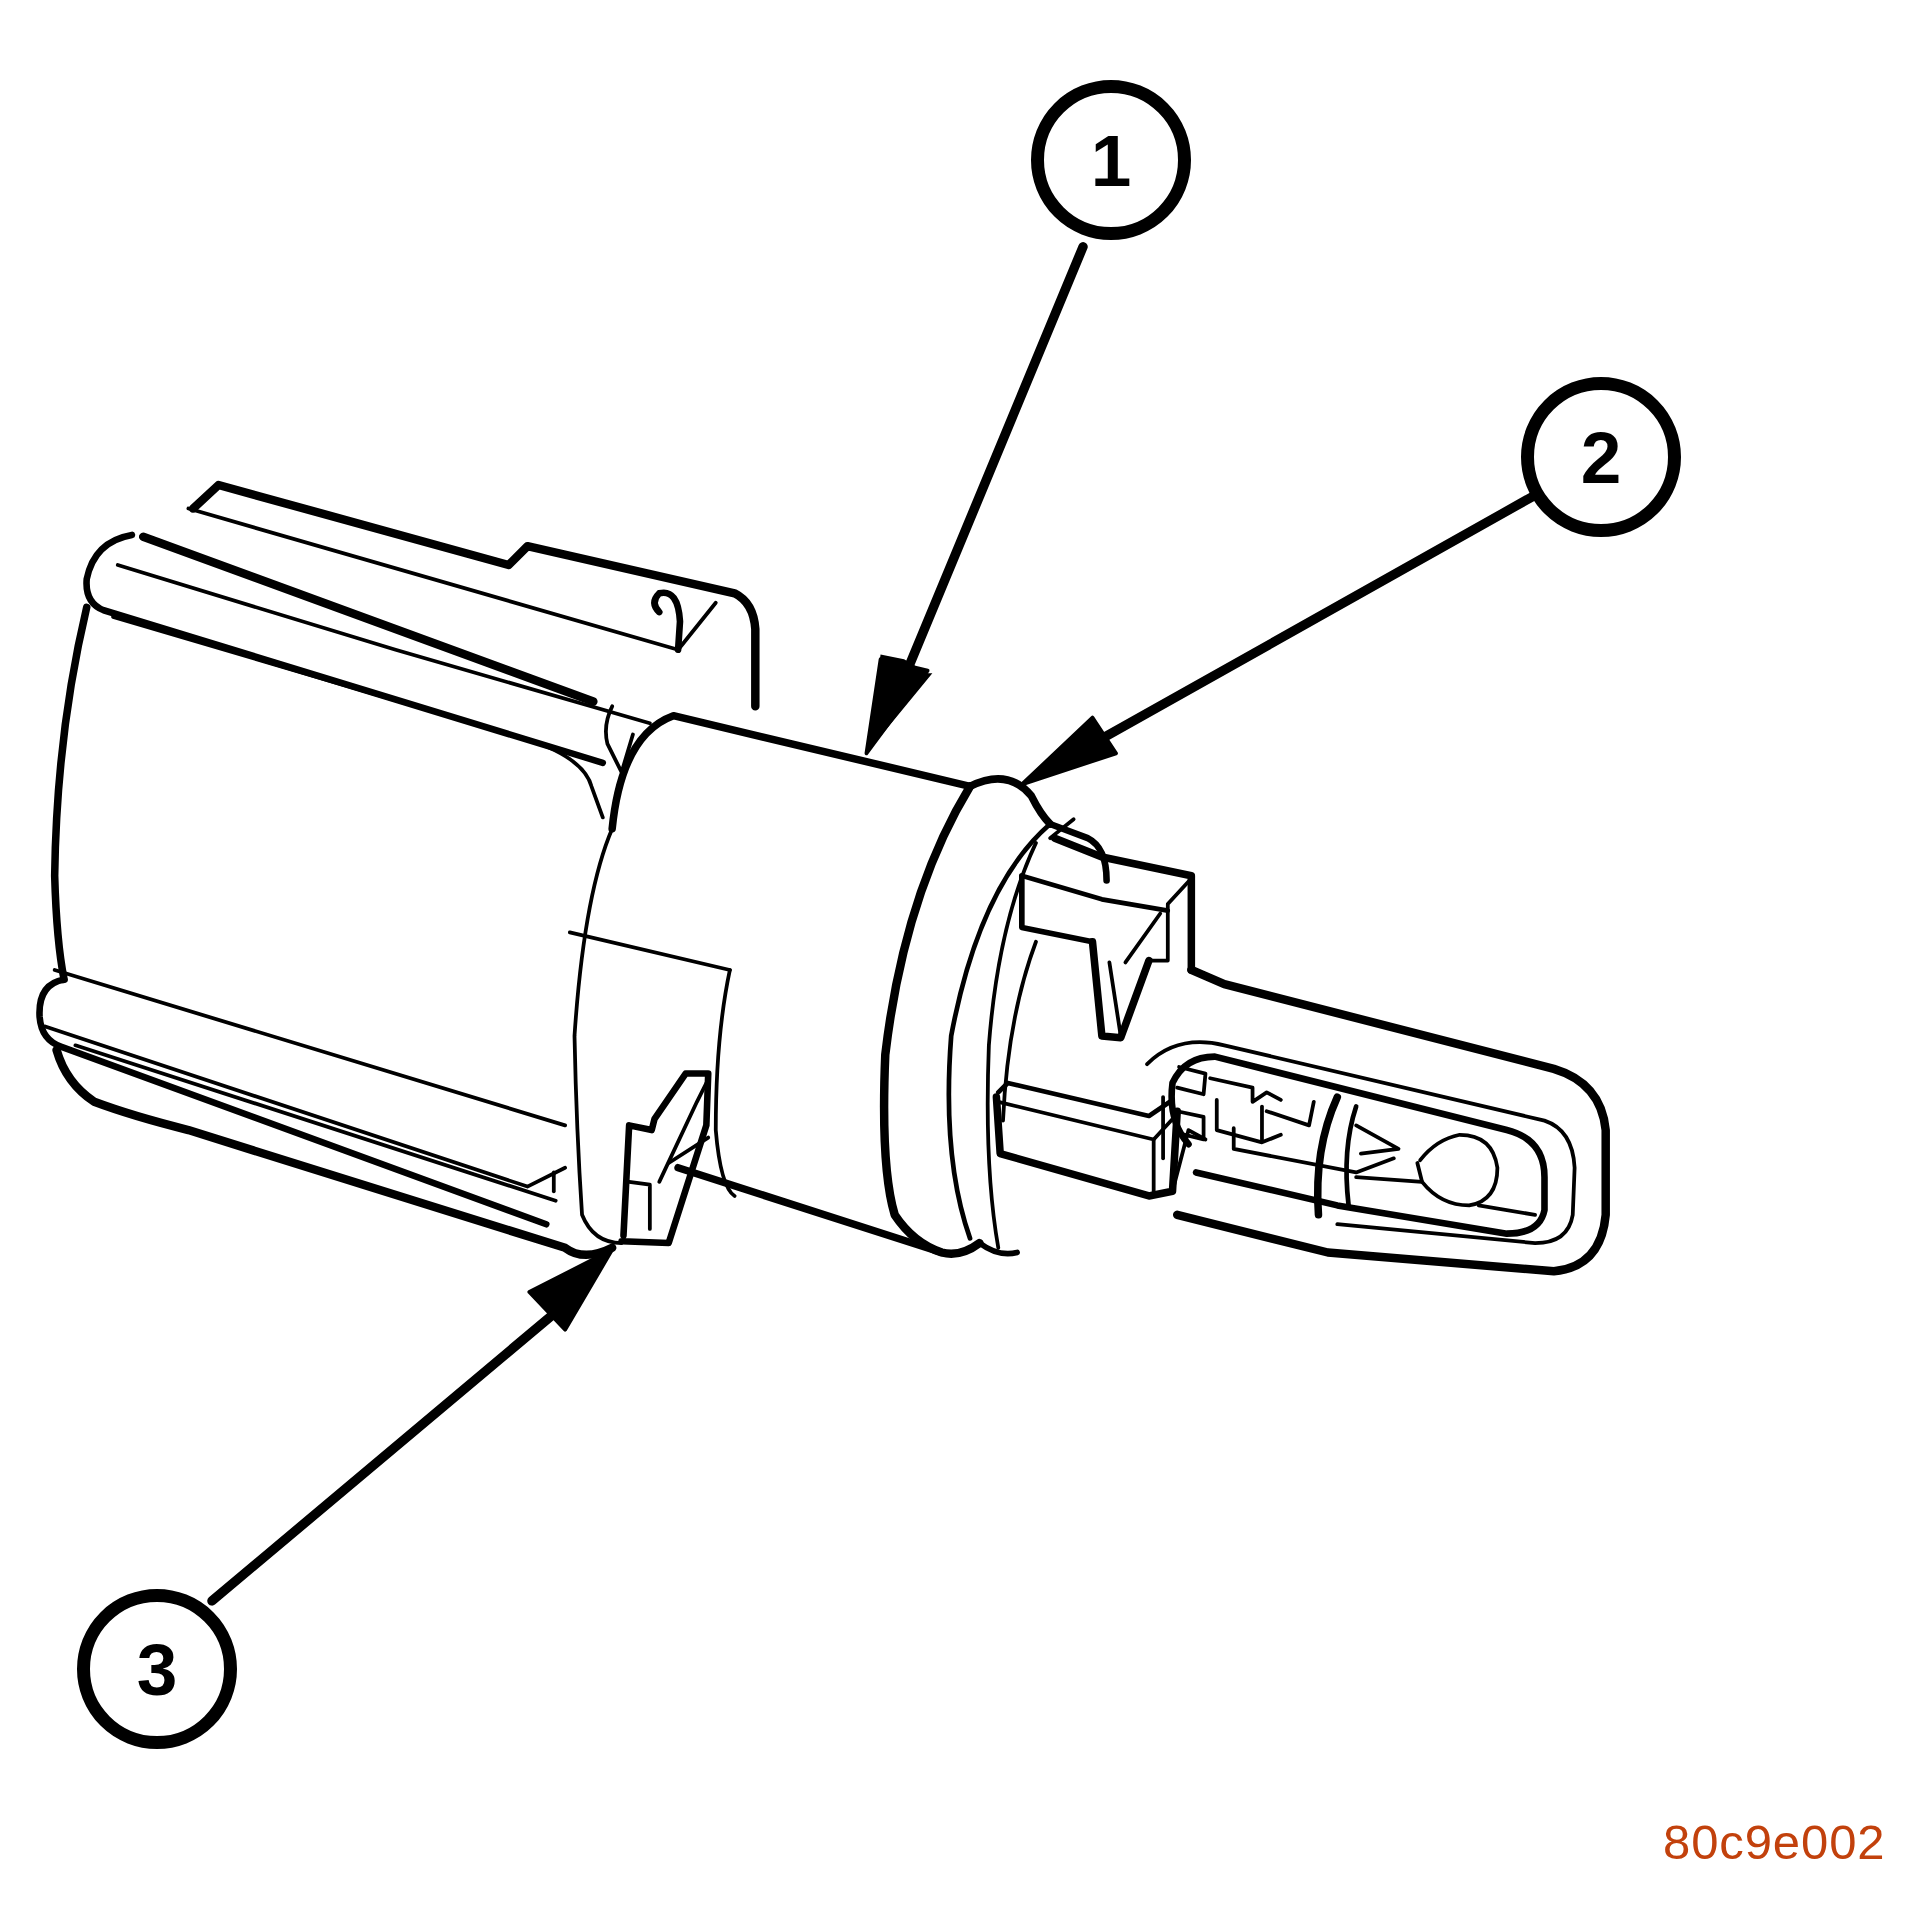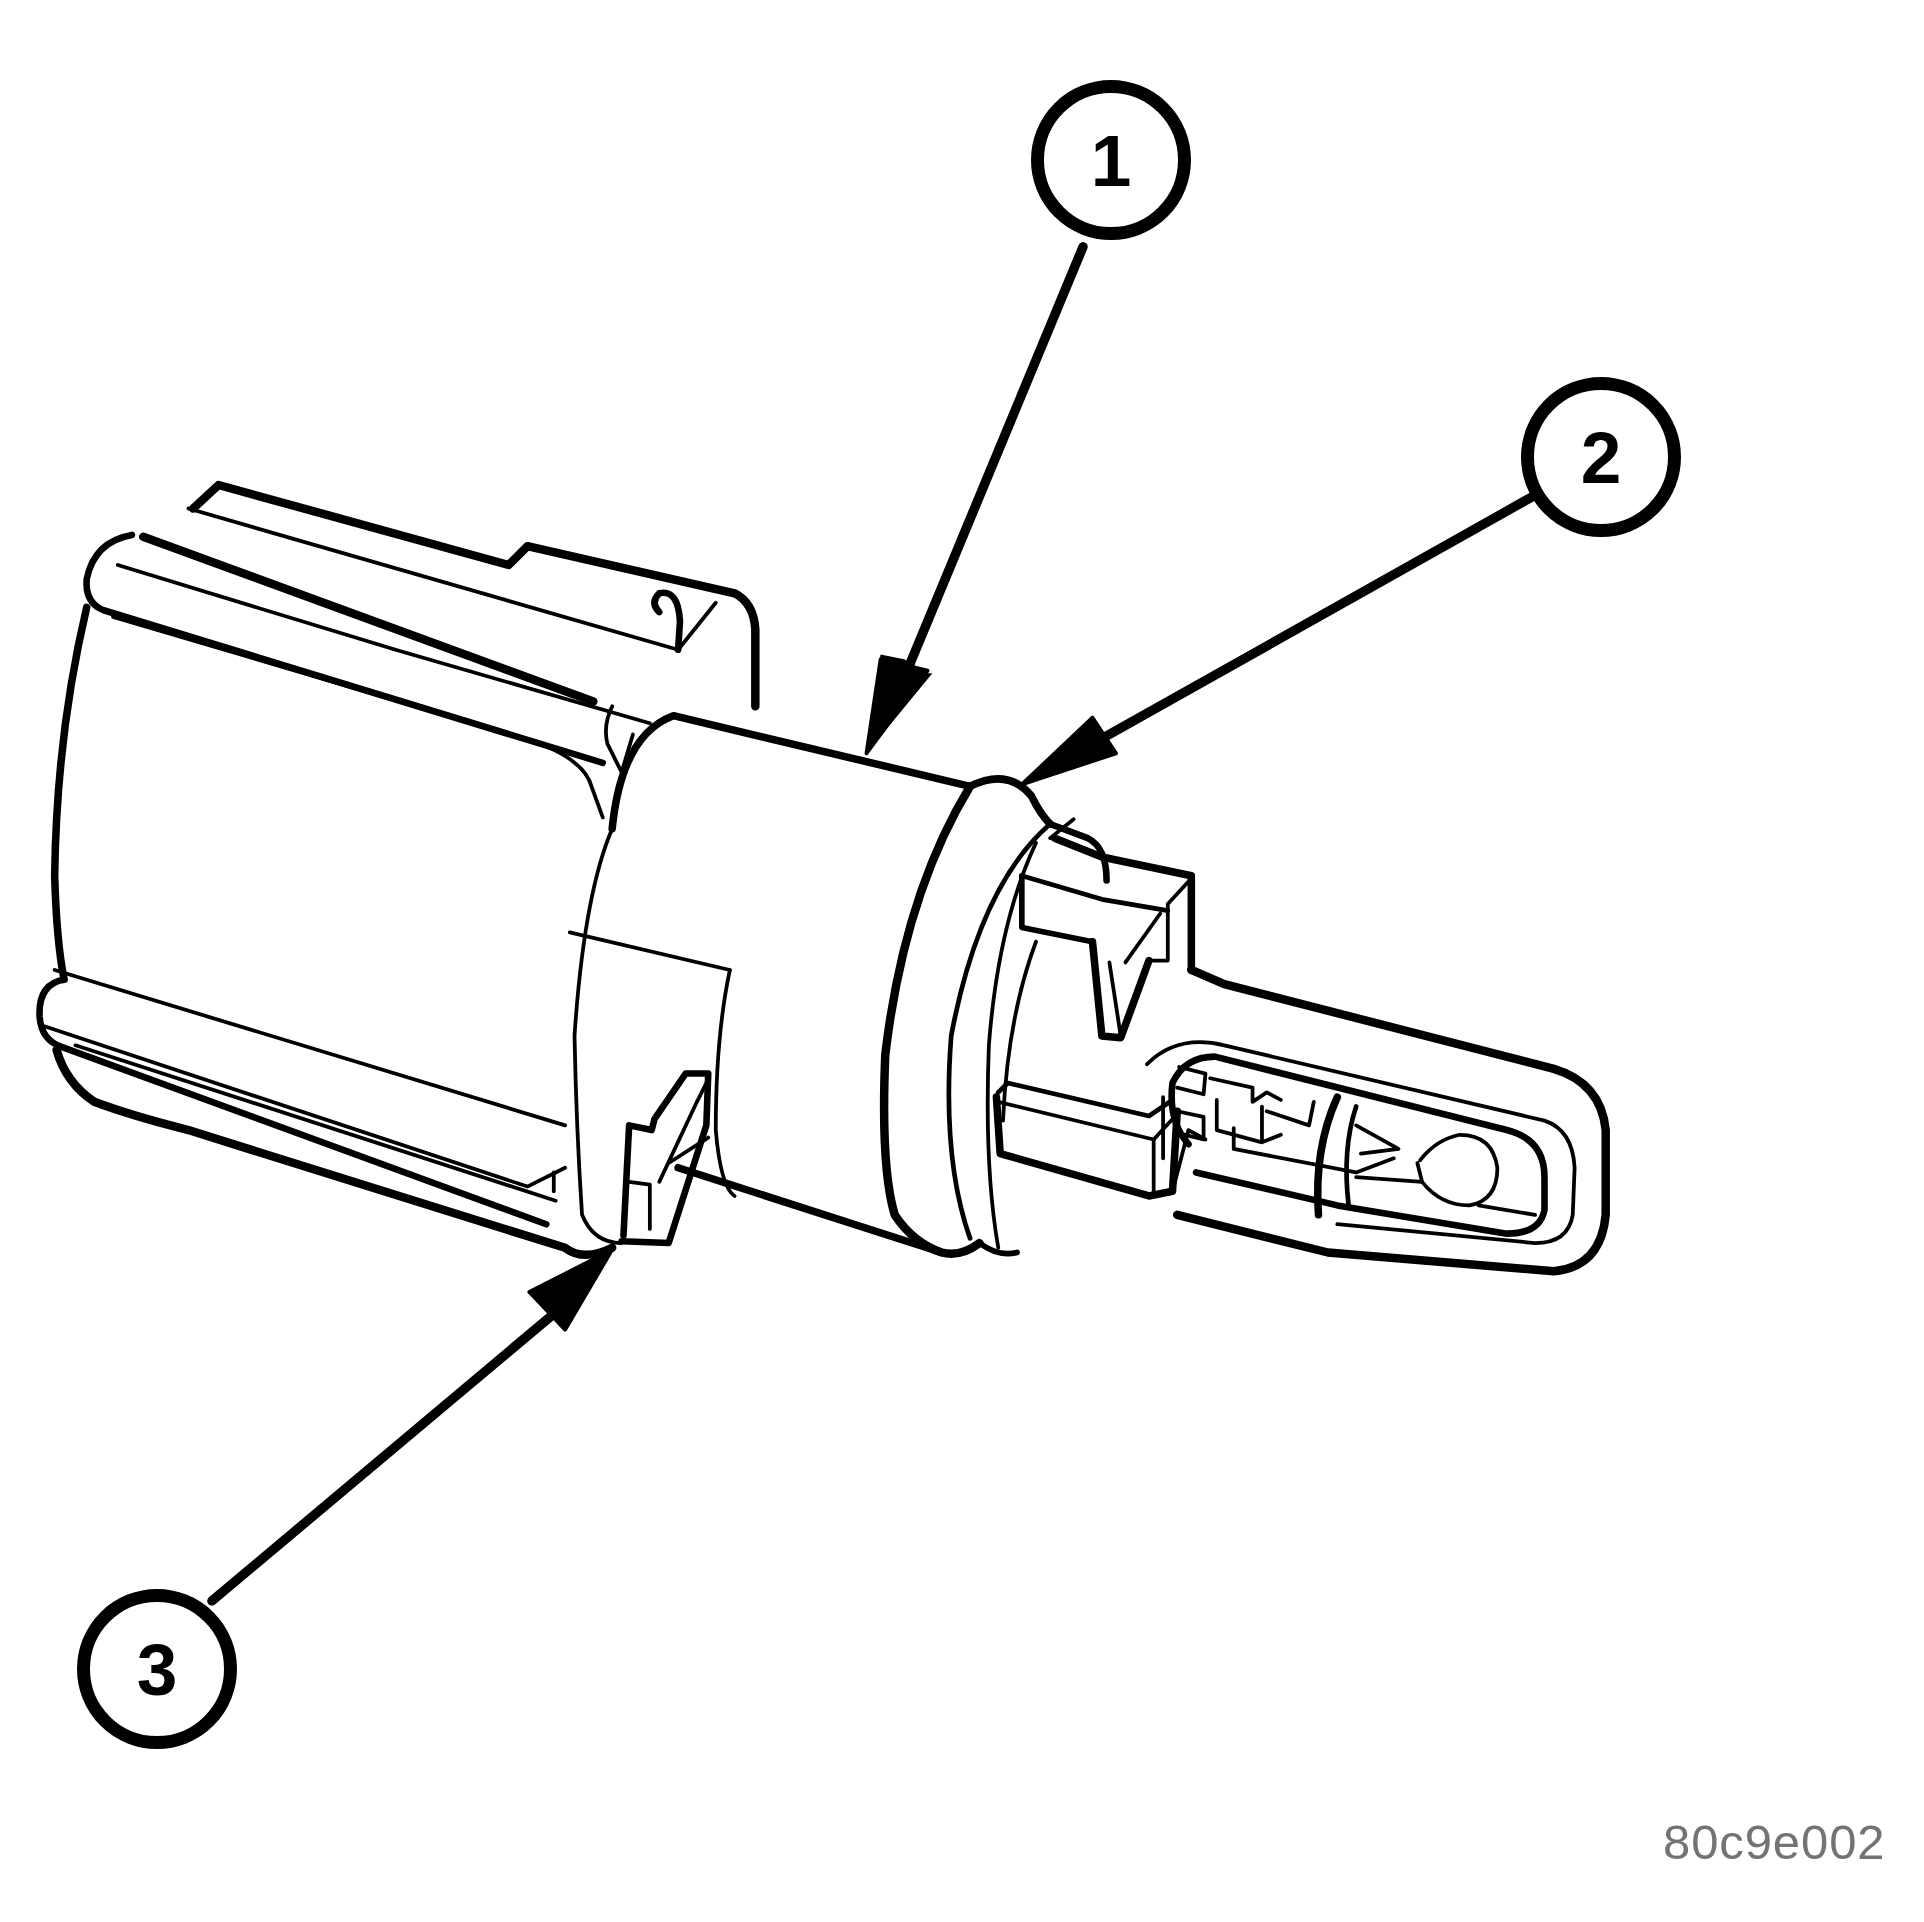--- a/index.html
+++ b/index.html
@@ -40,21 +40,21 @@
     }
     .callout-1 { left: 1031px; top: 80px; }
     .callout-2 { left: 1521px; top: 377px; }
     .callout-3 { left: 77px; top: 1589px; }
     .figure-id {
       position: absolute;
       left: 1663px;
       top: 1814px;
       font-family: "Liberation Sans", sans-serif;
       font-size: 49px;
-      color: #737373;
+      color: #c2410c;
       letter-spacing: 0.9px;
     }
   </style>
 </head>
 <body>
 
 <svg class="canvas" viewBox="0 0 2044 2042" xmlns="http://www.w3.org/2000/svg" fill="none" stroke="#000" stroke-linecap="round" stroke-linejoin="round">
 
   <g>
 

